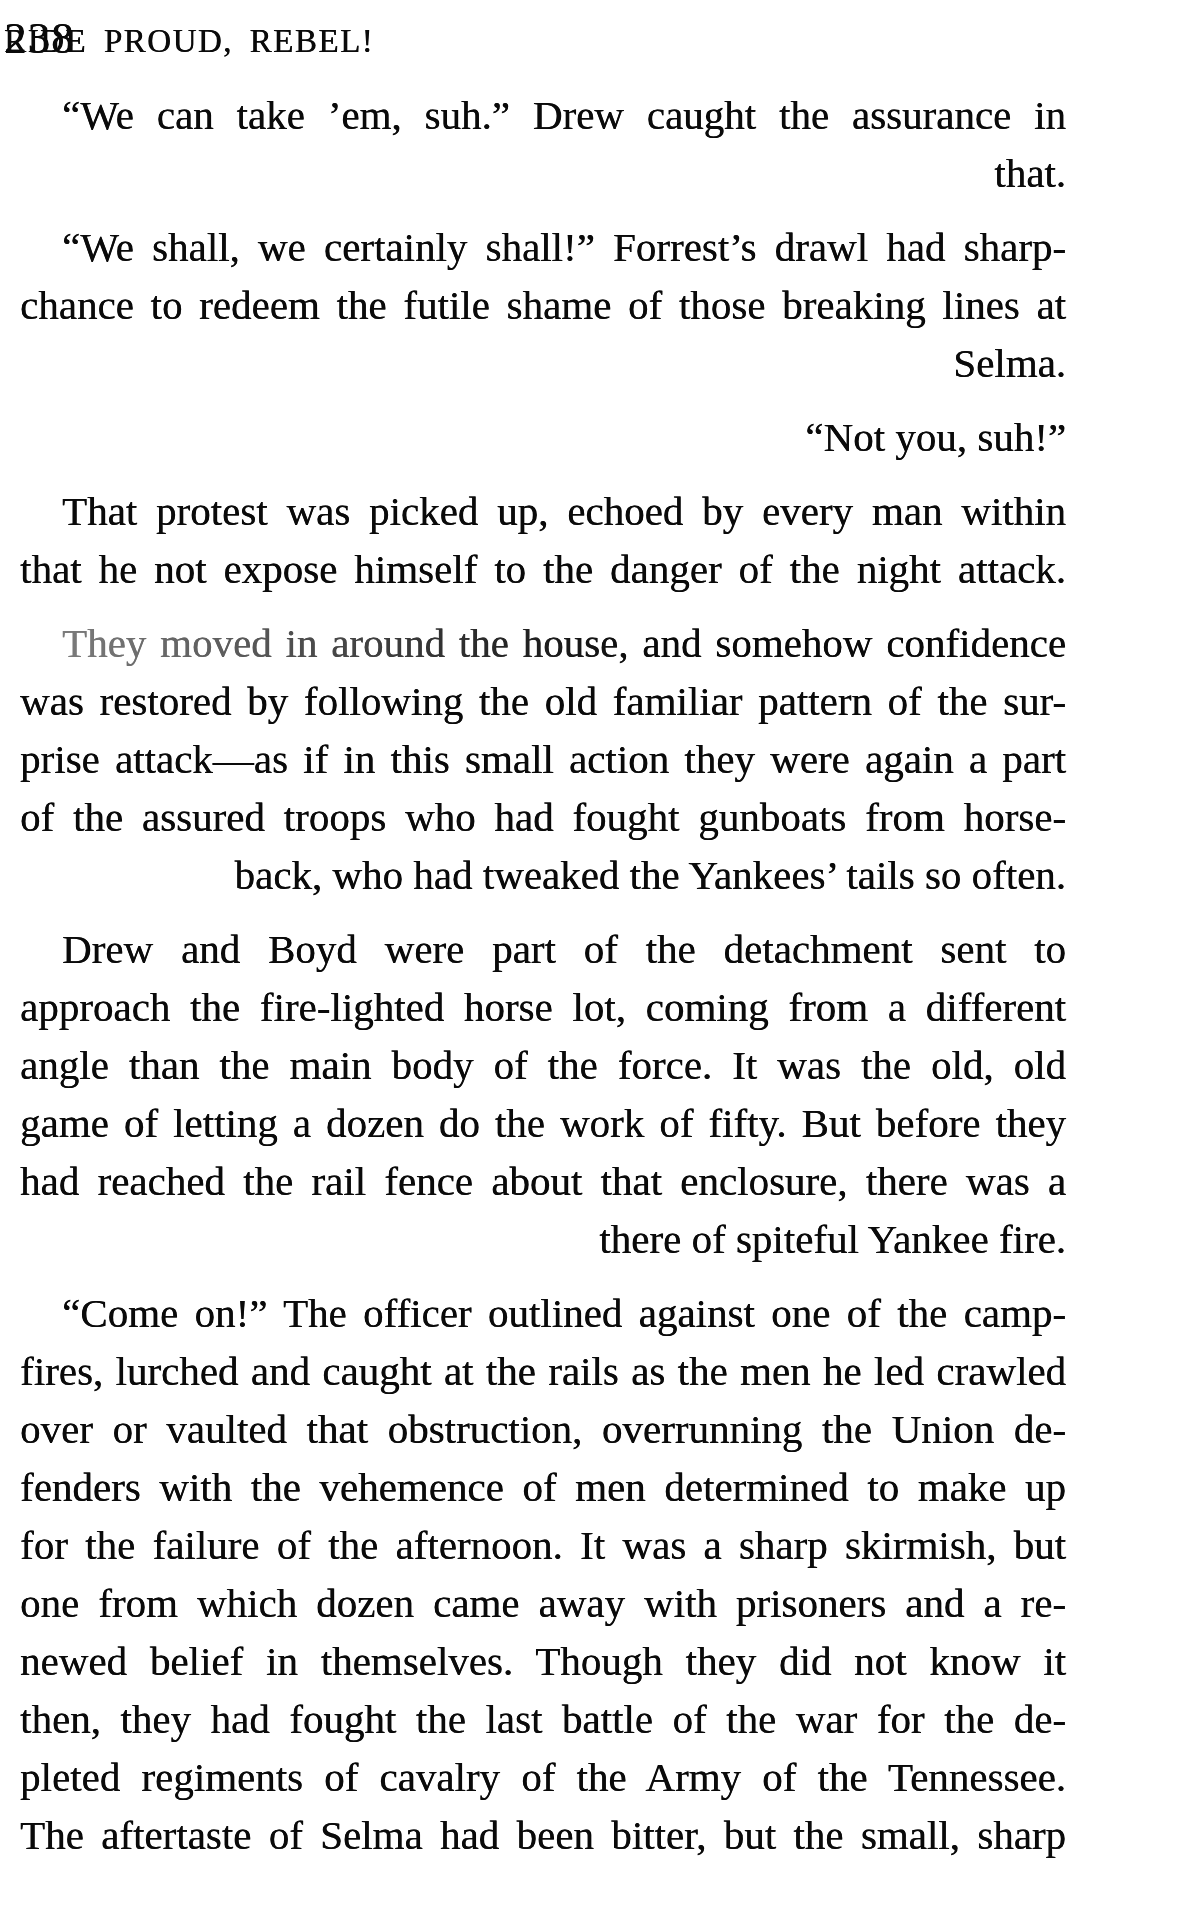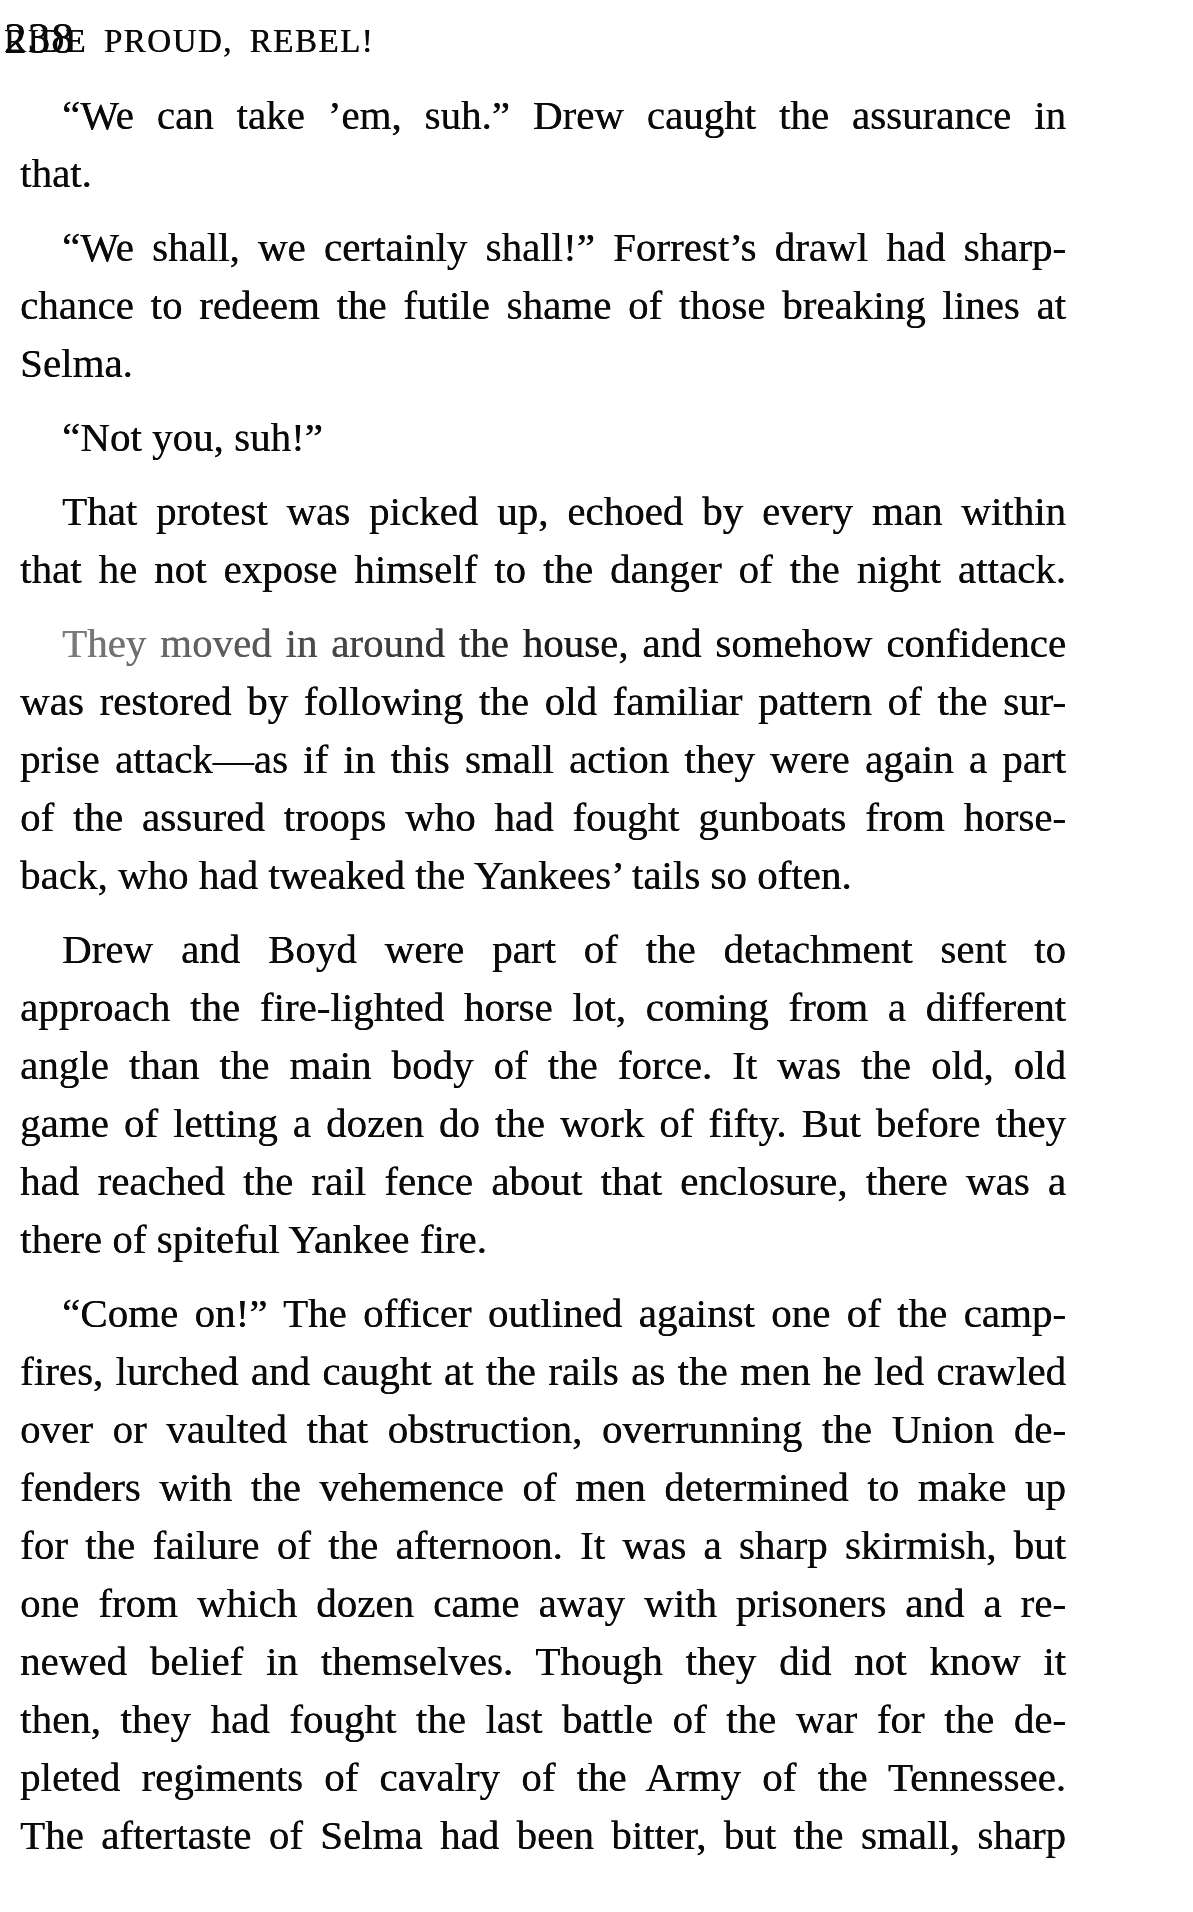--- a/index.html
+++ b/index.html
@@ -41,20 +41,21 @@
   }
   .page-body {
     margin-top: 6px;
   }
   .paragraph { margin: 16px; }
   .line {
     font-size: 41px;
     height: 58px;
     line-height: 58px;
     text-shadow: 0.35px 0 currentColor; 
+    text-align: right;
   }
   .just {
     text-align: justify;
     text-align-last: justify;
   }
   .indent { padding-left: 42px; }
   .faded {
     filter: blur(0.4px);
     -webkit-mask-image: linear-gradient(90deg, rgba(0,0,0,0.5) 0%, rgba(0,0,0,0.75) 30%, #000 60%);
             mask-image: linear-gradient(90deg, rgba(0,0,0,0.5) 0%, rgba(0,0,0,0.75) 30%, #000 60%);

